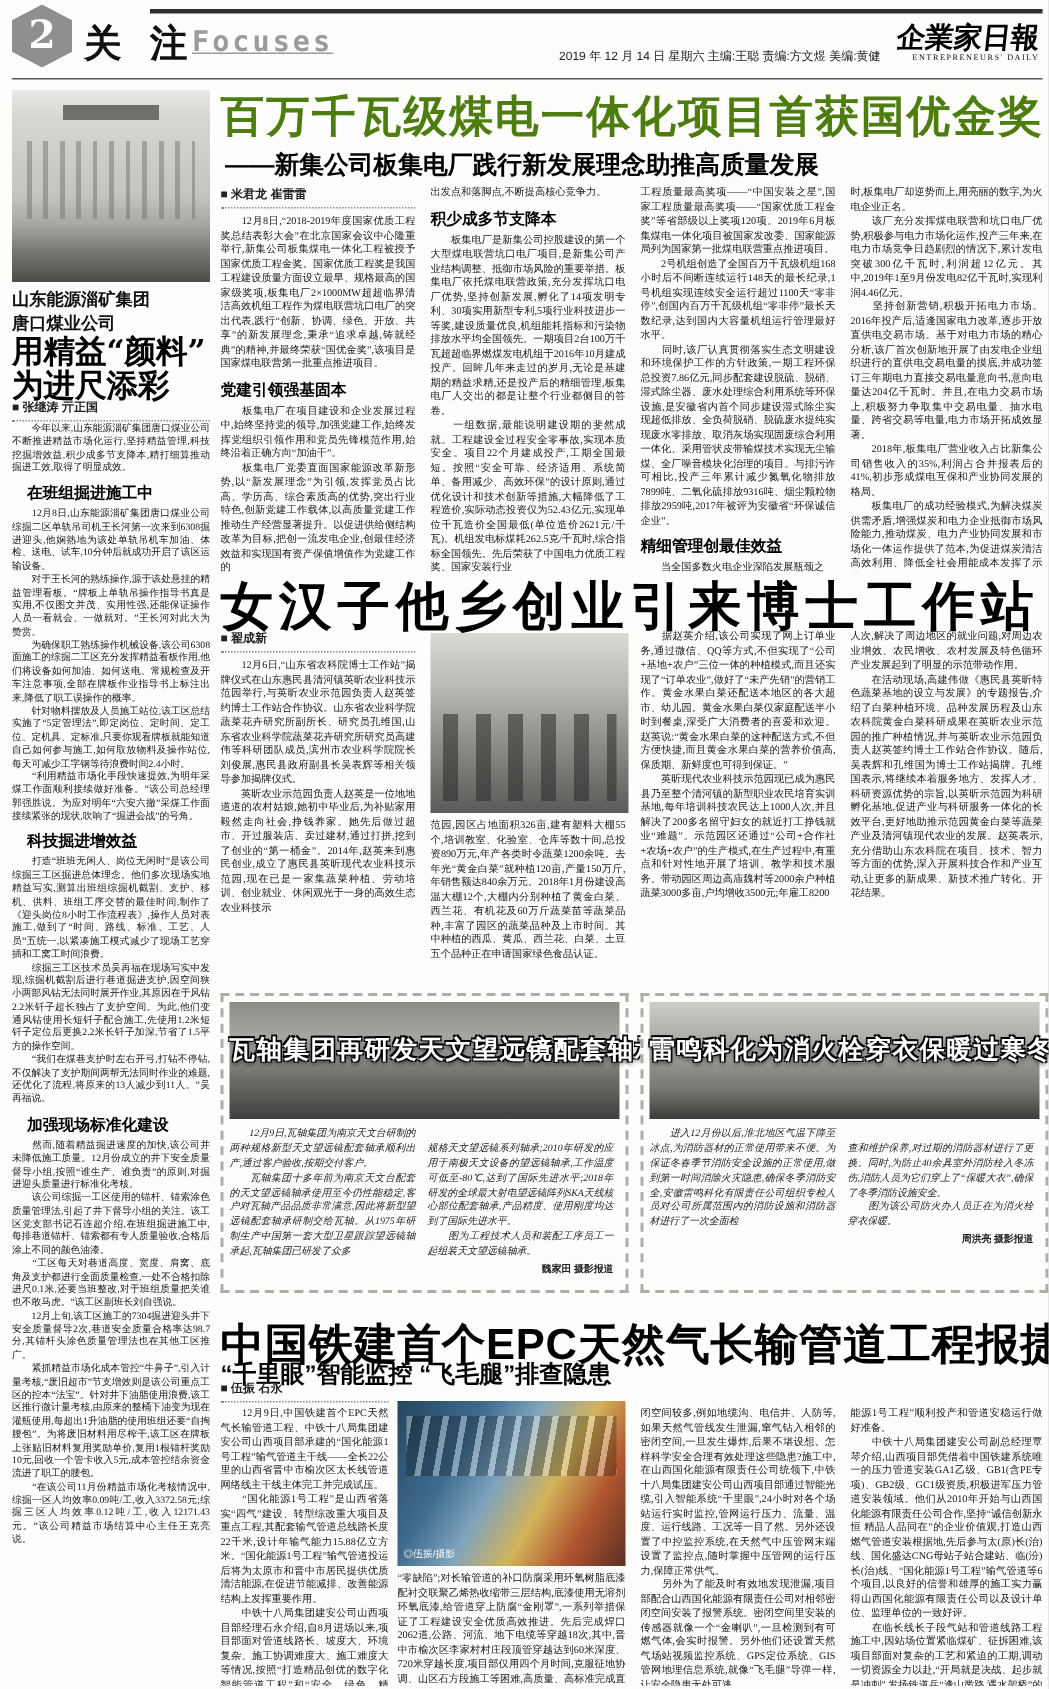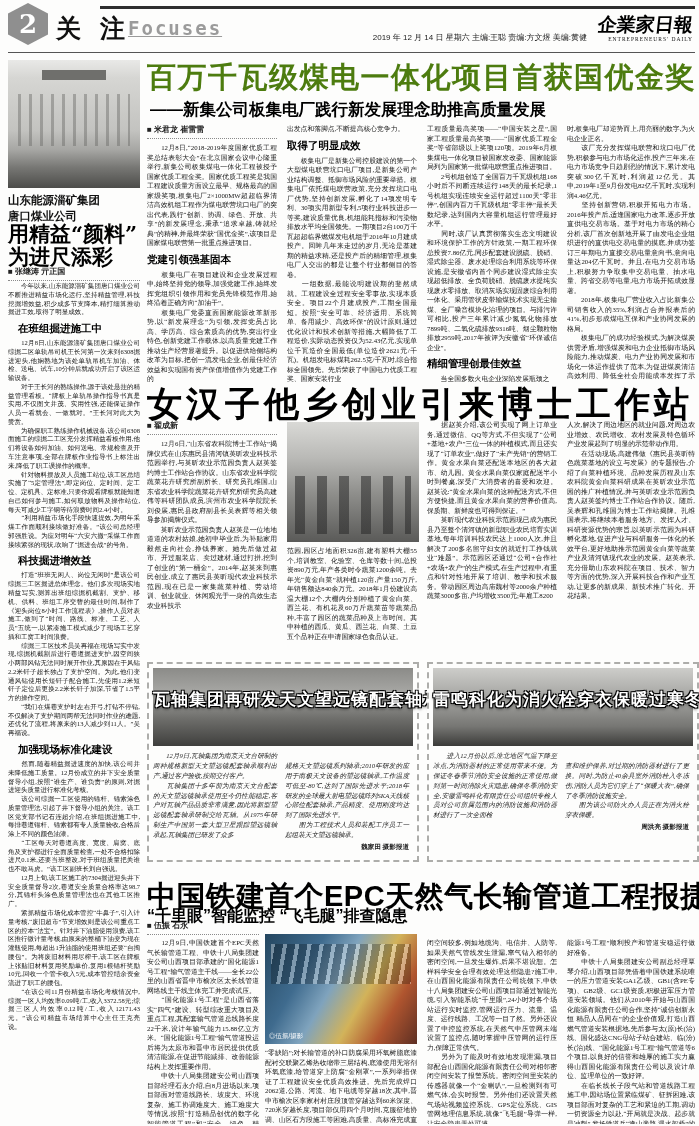--- a/index.html
+++ b/index.html
@@ -109,21 +109,21 @@
 
 <div class="abs colbox" style="left:147px;top:124px;width:130px;height:258px;">
   <div class="byline">■ 米君龙 崔雷雷</div>
   <div class="body">　　12月8日,“2018-2019年度国家优质工程奖总结表彰大会”在北京国家会议中心隆重举行,新集公司板集煤电一体化工程被授予国家优质工程金奖。国家优质工程奖是我国工程建设质量方面设立最早、规格最高的国家级奖项,板集电厂2×1000MW超超临界清洁高效机组工程作为煤电联营坑口电厂的突出代表,践行“创新、协调、绿色、开放、共享”的新发展理念,秉承“追求卓越,铸就经典”的精神,并最终荣获“国优金奖”,该项目是国家煤电联营第一批重点推进项目。</div>
   <div class="inhead">党建引领强基固本</div>
   <div class="body">　　板集电厂在项目建设和企业发展过程中,始终坚持党的领导,加强党建工作,始终发挥党组织引领作用和党员先锋模范作用,始终沿着正确方向“加油干”。
 　　板集电厂党委直面国家能源改革新形势,以“新发展理念”为引领,发挥党员占比高、学历高、综合素质高的优势,突出行业特色,创新党建工作载体,以高质量党建工作推动生产经营显著提升。以促进供给侧结构改革为目标,把创一流发电企业,创最佳经济效益和实现国有资产保值增值作为党建工作的</div>
 </div>
 <div class="abs colbox" style="left:287px;top:124px;width:130px;height:258px;">
   <div class="body">出发点和落脚点,不断提高核心竞争力。</div>
-  <div class="inhead">取得了明显成效</div>
+  <div class="inhead">积少成多节支降本</div>
   <div class="body">　　板集电厂是新集公司控股建设的第一个大型煤电联营坑口电厂项目,是新集公司产业结构调整、抵御市场风险的重要举措。板集电厂依托煤电联营政策,充分发挥坑口电厂优势,坚持创新发展,孵化了14项发明专利、30项实用新型专利,5项行业科技进步一等奖,建设质量优良,机组能耗指标和污染物排放水平均全国领先。一期项目2台100万千瓦超超临界燃煤发电机组于2016年10月建成投产。回眸几年来走过的岁月,无论是基建期的精益求精,还是投产后的精细管理,板集电厂人交出的都是让整个行业都侧目的答卷。
 　　一组数据,最能说明建设期的斐然成就。工程建设全过程安全零事故,实现本质安全。项目22个月建成投产,工期全国最短。按照“安全可靠、经济适用、系统简单、备用减少、高效环保”的设计原则,通过优化设计和技术创新等措施,大幅降低了工程造价,实际动态投资仅为52.43亿元,实现单位千瓦造价全国最低(单位造价2621元/千瓦)。机组发电标煤耗262.5克/千瓦时,综合指标全国领先。先后荣获了中国电力优质工程奖、国家安装行业</div>
 </div>
 <div class="abs colbox" style="left:427px;top:124px;width:130px;height:258px;">
   <div class="body">工程质量最高奖项——“中国安装之星”,国家工程质量最高奖项——“国家优质工程金奖”等省部级以上奖项120项。2019年6月板集煤电一体化项目被国家发改委、国家能源局列为国家第一批煤电联营重点推进项目。
 　　2号机组创造了全国百万千瓦级机组168小时后不间断连续运行148天的最长纪录,1号机组实现连续安全运行超过1100天“零非停”,创国内百万千瓦级机组“零非停”最长天数纪录,达到国内大容量机组运行管理最好水平。
 　　同时,该厂认真贯彻落实生态文明建设和环境保护工作的方针政策,一期工程环保总投资7.86亿元,同步配套建设脱硫、脱硝、湿式除尘器、废水处理综合利用系统等环保设施,是安徽省内首个同步建设湿式除尘实现超低排放、全负荷脱硝、脱硫废水提纯实现废水零排放、取消灰场实现固废综合利用一体化、采用管状皮带输煤技术实现无尘输煤、全厂噪音模块化治理的项目。与排污许可相比,投产三年累计减少氮氧化物排放7899吨、二氧化硫排放9316吨、烟尘颗粒物排放2959吨,2017年被评为安徽省“环保诚信企业”。</div>
   <div class="inhead">精细管理创最佳效益</div>
   <div class="body">　　当全国多数火电企业深陷发展瓶颈之</div>
 </div>

